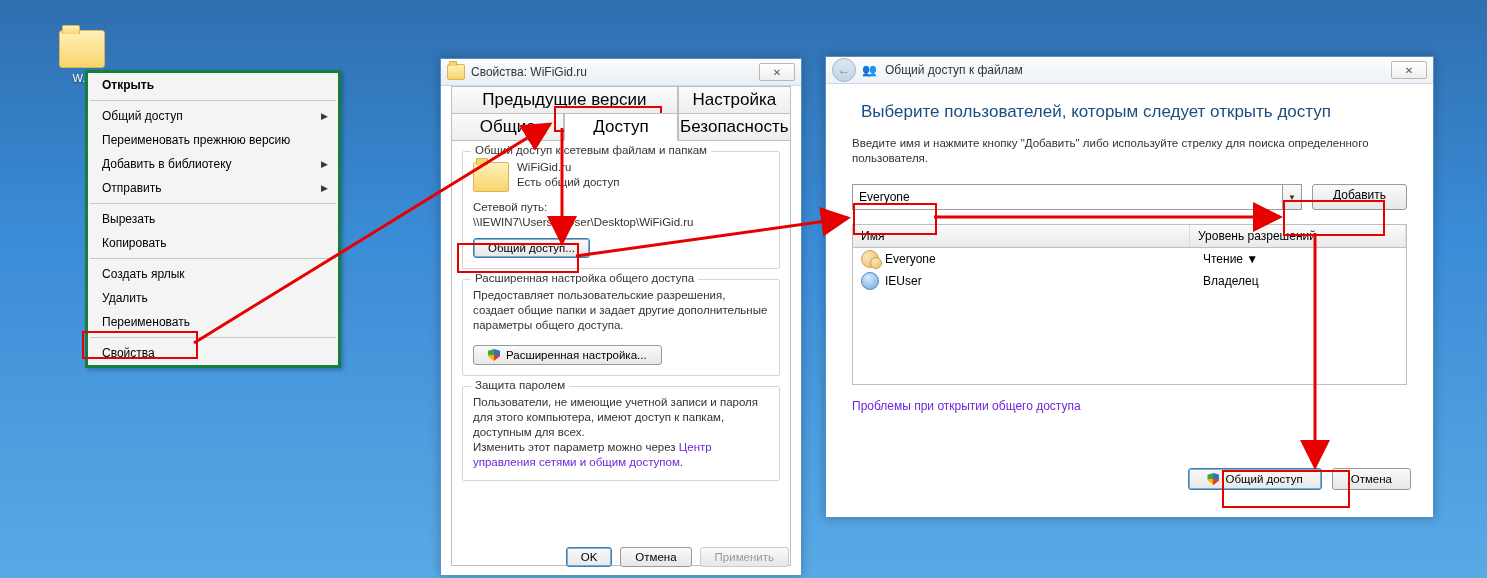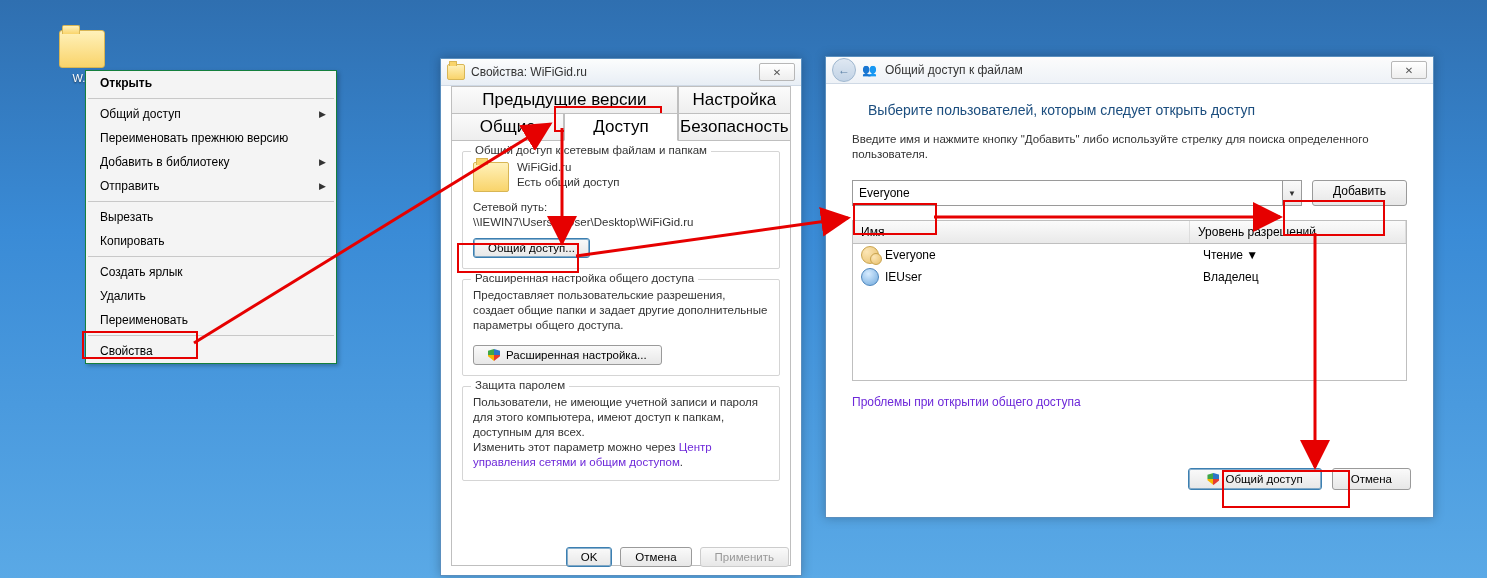--- a/index.html
+++ b/index.html
@@ -1,21 +1,21 @@
 <!DOCTYPE html>
 <html><head>
 <meta charset="utf-8">
 <style>
 html,body{margin:0;padding:0;width:1487px;height:578px;font-family:"Segoe UI",Tahoma,sans-serif;font-size:12px;overflow:hidden;background:linear-gradient(180deg,#2f6fb0 0%,#3a8bd6 40%,#5aa9e6 100%);position:relative}
 .desktop{position:absolute;inset:0}
 .folder-icon{position:absolute;left:52px;top:30px;width:60px;text-align:center;color:#fff;font-size:11px;text-shadow:0 1px 2px rgba(0,0,0,.6)}
 .folder-icon .fi{width:44px;height:36px;margin:0 auto 4px;background:linear-gradient(180deg,#fff1ba,#f9d46b);border:1px solid #d8b655;border-radius:3px;position:relative}
 .folder-icon .fi::before{content:"";position:absolute;left:2px;top:-6px;width:16px;height:8px;background:linear-gradient(180deg,#fff1ba,#f9d46b);border:1px solid #d8b655;border-bottom:none;border-radius:2px 2px 0 0}
 
-.ctxmenu{position:absolute;left:85px;top:70px;width:250px;background:#f4f4f4;border:1px solid #15803d;box-shadow:2px 2px 4px rgba(0,0,0,.25)}
+.ctxmenu{position:absolute;left:85px;top:70px;width:250px;background:#f4f4f4;border:3px solid #15803d;box-shadow:2px 2px 4px rgba(0,0,0,.25)}
 .ctxmenu .item{padding:5px 10px 5px 14px;display:flex;justify-content:space-between;align-items:center;cursor:default;font-size:12px}
 .ctxmenu .item.bold{font-weight:bold}
 .ctxmenu .item .arrow{font-size:9px;color:#333}
 .ctxmenu .sep{height:1px;background:#c8c8c8;margin:3px 2px}
 
 .redbox{position:absolute;border:2.5px solid #e60000;pointer-events:none}
 
 .win{position:absolute;background:#fff;border:1px solid #5a8fbf;box-shadow:0 0 10px rgba(0,0,0,.25)}
 .win .titlebar{height:26px;background:linear-gradient(180deg,#fcfdfd,#e8eef5);display:flex;align-items:center;padding:0 6px;border-bottom:1px solid #cfd9e5;font-size:12px;color:#333}
 .win .titlebar .ticon{width:16px;height:14px;background:linear-gradient(180deg,#fff1ba,#f9d46b);border:1px solid #d8b655;border-radius:2px;margin-right:6px;position:relative}
@@ -39,21 +39,21 @@
 .fline{display:flex;align-items:flex-start;gap:8px;margin-bottom:8px}
 .folder-mini{width:34px;height:28px;background:linear-gradient(180deg,#fff1ba,#f9d46b);border:1px solid #d8b655;border-radius:2px;position:relative;flex:none;margin-top:2px}
 .folder-mini::before{content:"";position:absolute;left:2px;top:-5px;width:10px;height:6px;background:#f9d46b;border:1px solid #d8b655;border-bottom:none;border-radius:1px 1px 0 0}
 .propwin .footer{position:absolute;left:0;right:0;bottom:8px;display:flex;justify-content:flex-end;gap:8px;padding:0 12px}
 
 .sharewin{left:825px;top:56px;width:607px;height:460px}
 .sharewin .titlebar{background:linear-gradient(#fcfcfc,#eef2f7)}
 .sharewin .body{padding:12px 26px 14px;position:relative;height:392px}
 .sharewin .navicon{width:22px;height:22px;border-radius:50%;background:linear-gradient(#dfe8f2,#c2d3e6);border:1px solid #9fb7cf;display:flex;align-items:center;justify-content:center;color:#5a7fa5;font-size:12px;margin-right:6px}
 .sharewin .hicon{margin-right:8px}
-.sharewin h3{font-size:14px;color:#1b4d7e;font-weight:normal;margin:6px 16px 14px}
+.sharewin h3{font-size:17px;color:#1b4d7e;font-weight:normal;margin:6px 9px 14px}
 .combo{display:flex;align-items:stretch;margin-bottom:14px}
 .combo input{flex:1;border:1px solid #9a9a9a;padding:3px 6px;font-size:12px;height:18px}
 .combo .dd{width:18px;border:1px solid #9a9a9a;border-left:none;background:linear-gradient(#fafafa,#e7e7e7);display:flex;align-items:center;justify-content:center;font-size:8px;color:#333}
 .combo .addbtn{margin-left:10px;border:1px solid #9a9a9a;background:linear-gradient(#fafafa,#e7e7e7);padding:3px 20px;border-radius:3px;font-size:12px}
 .tblhead{display:flex;background:linear-gradient(#fbfbfb,#e9e9e9);border:1px solid #bfbfbf;font-size:12px}
 .tblhead .col{padding:4px 8px;border-right:1px solid #ddd}
 .tblhead .col.name{flex:0 0 320px}
 .tblhead .col.perm{flex:1}
 .tbody{border:1px solid #bfbfbf;border-top:none;height:136px;background:#fff}
 .row{display:flex;align-items:center;font-size:12px;padding:2px 8px}

